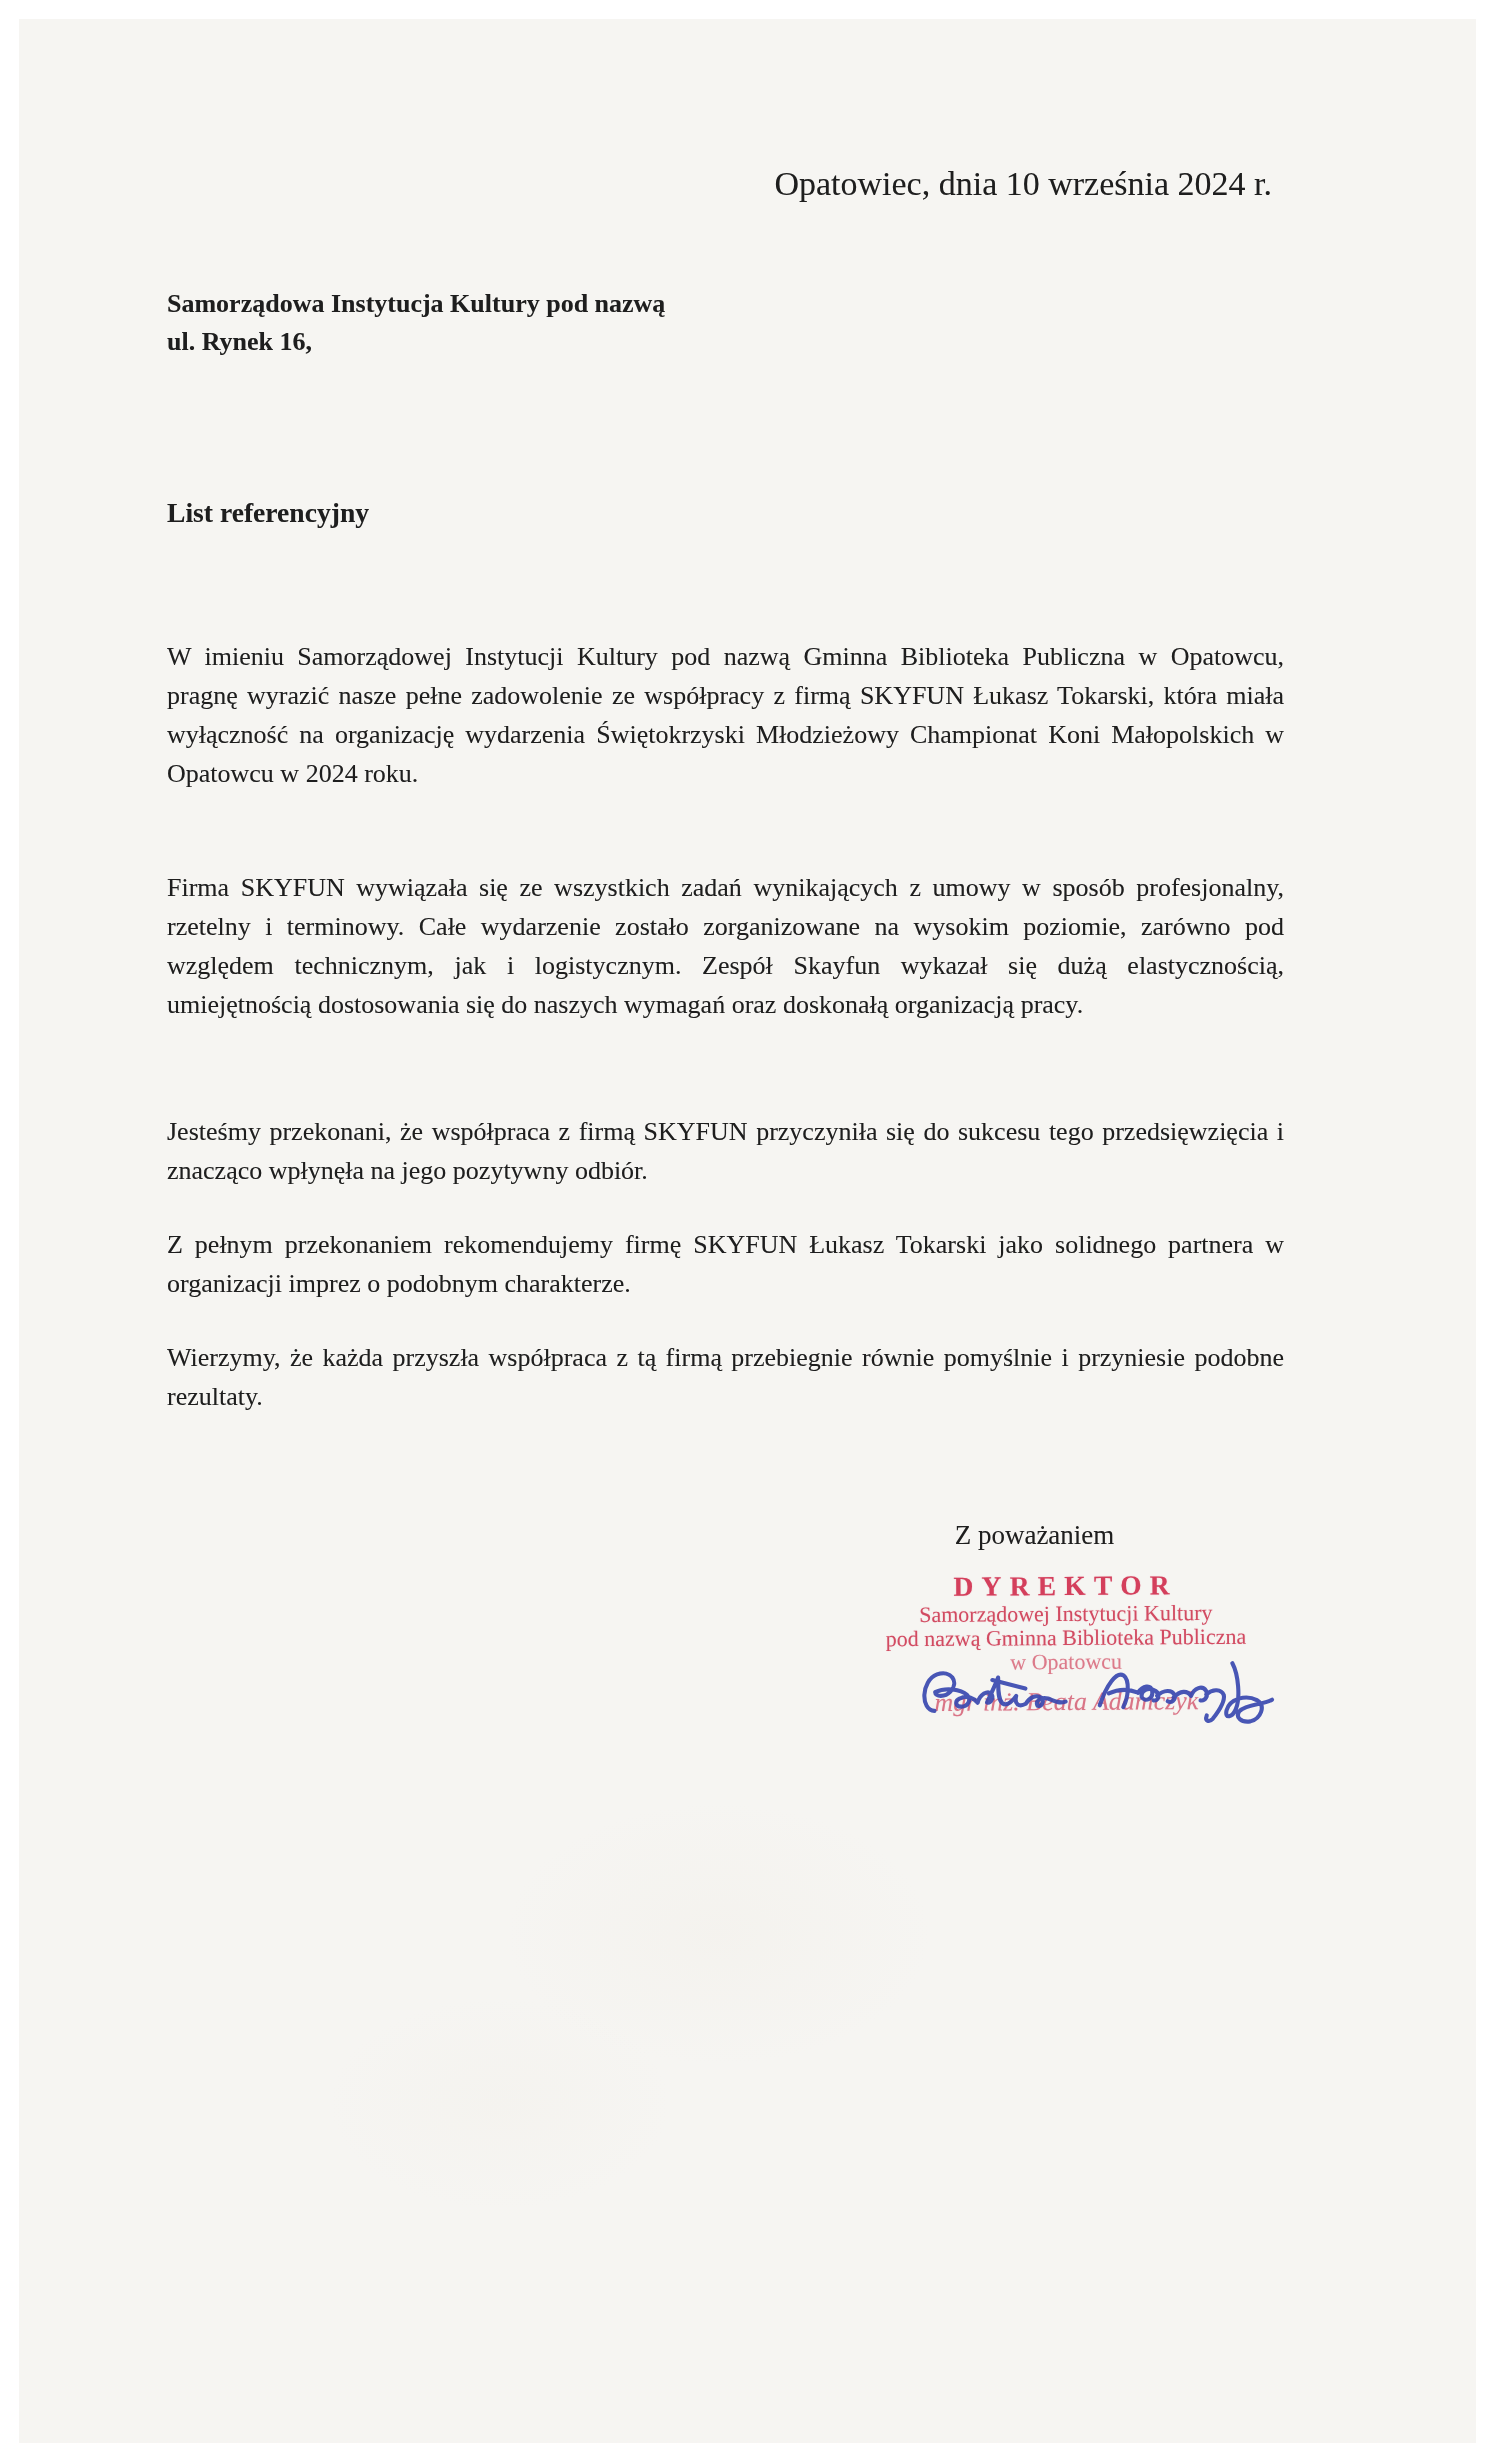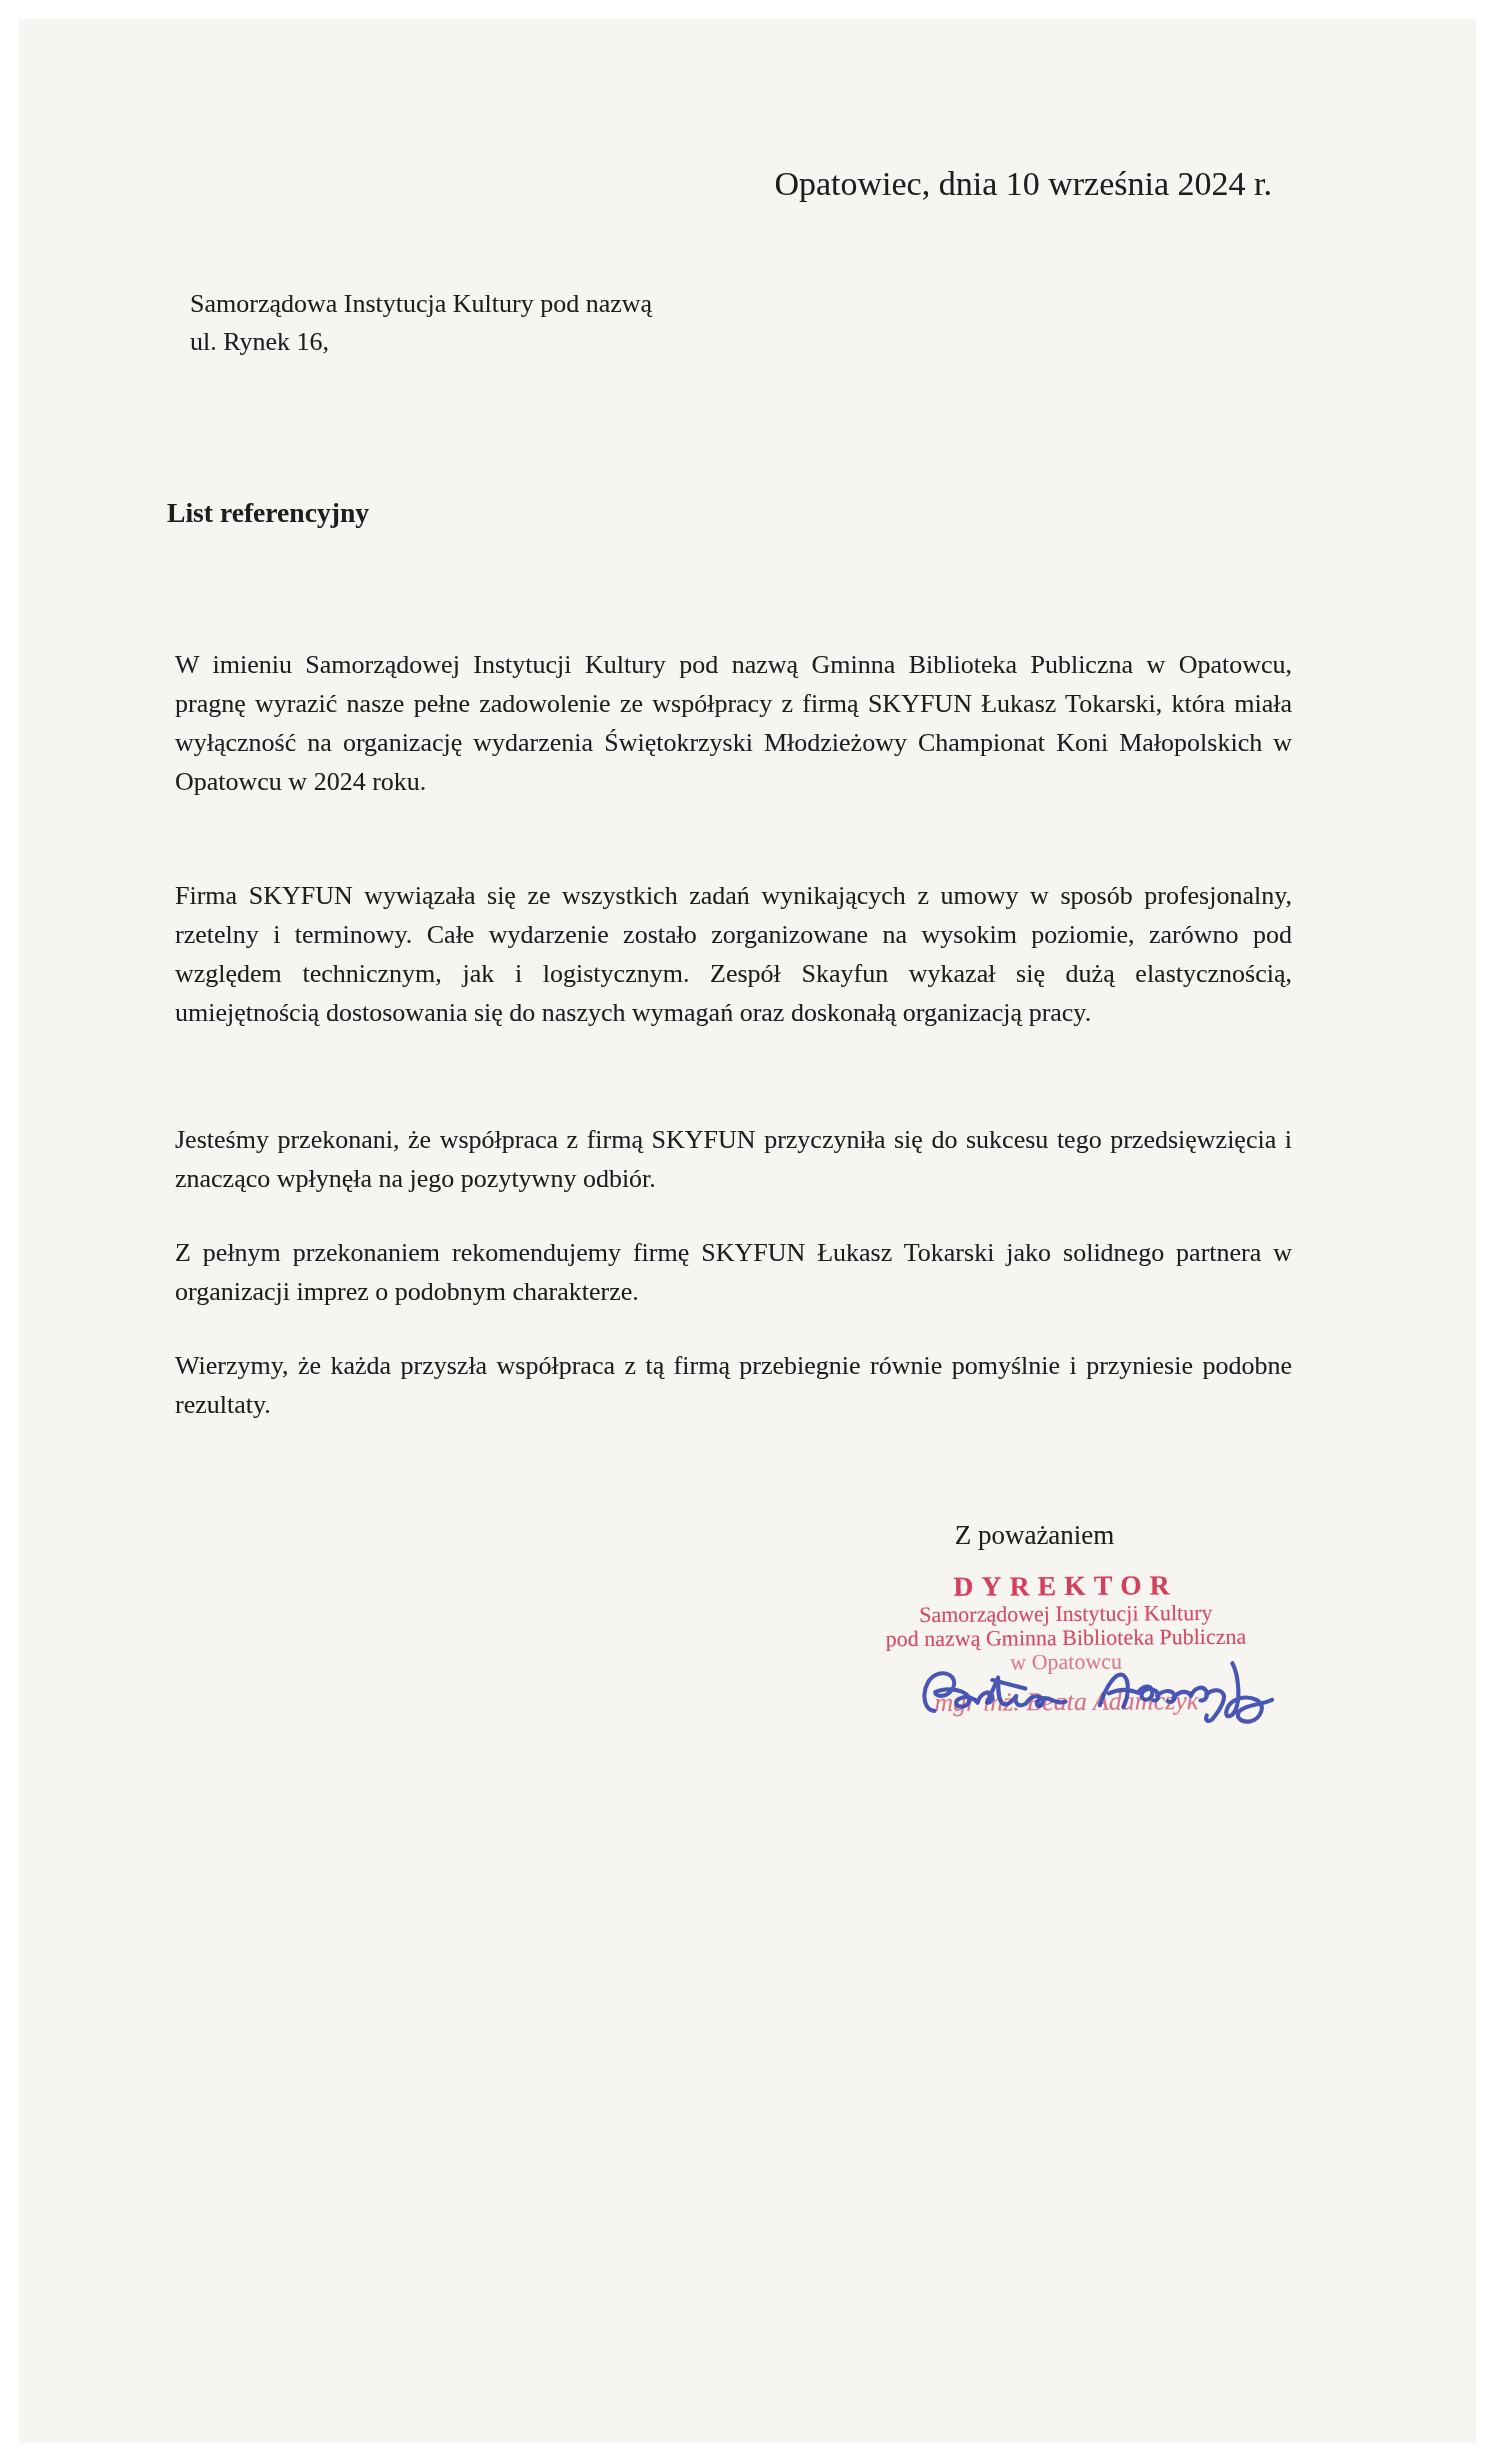--- a/index.html
+++ b/index.html
@@ -28,31 +28,30 @@
     pointer-events: none;
   }
   .abs { position: absolute; }
   .dateline {
     left: 167px; top: 165px; width: 1105px;
     font-size: 34px; text-align: right;
     text-shadow: 0 0 0.6px rgba(30,30,30,0.25);
   }
   .sender {
     left: 167px; top: 285px; width: 762px;
-    font-size: 26px; font-weight: normal; line-height: 38px;
+    font-size: 26px; font-weight: bold; line-height: 38px;
     text-shadow: 0 0 0.6px rgba(30,30,30,0.25);
-    margin-left: 23px;
   }
   .title {
     left: 167px; top: 497px; width: 1117px; margin: 0;
     font-size: 27.6px; font-weight: bold; text-align: left;
     text-shadow: 0 0 0.6px rgba(30,30,30,0.25);
   }
   .para {
-    left: 167px; width: 1117px; margin: 8px;
+    left: 167px; width: 1117px; margin: 0;
     font-size: 26px; line-height: 39px;
     text-align: justify; text-justify: inter-word;
     text-shadow: 0 0 0.6px rgba(30,30,30,0.28);
   }
   .p1 { top: 637px; }
   .p2 { top: 868px; }
   .p3 { top: 1112px; }
   .p4 { top: 1225px; }
   .p5 { top: 1338px; }
   .closing {

